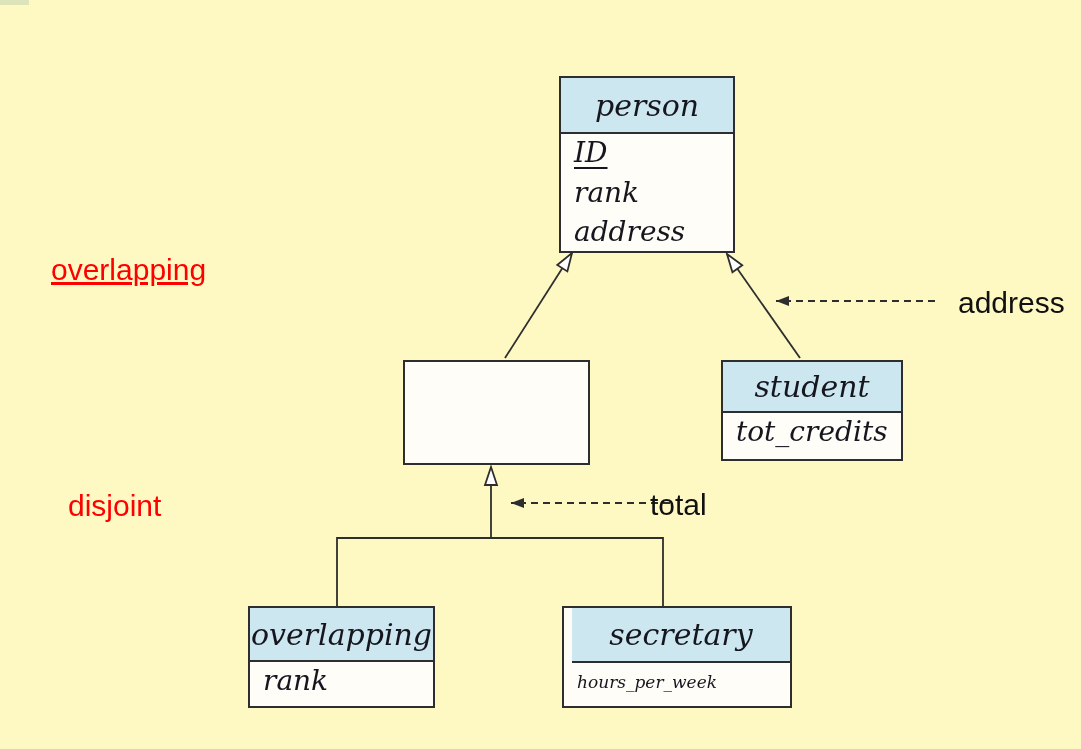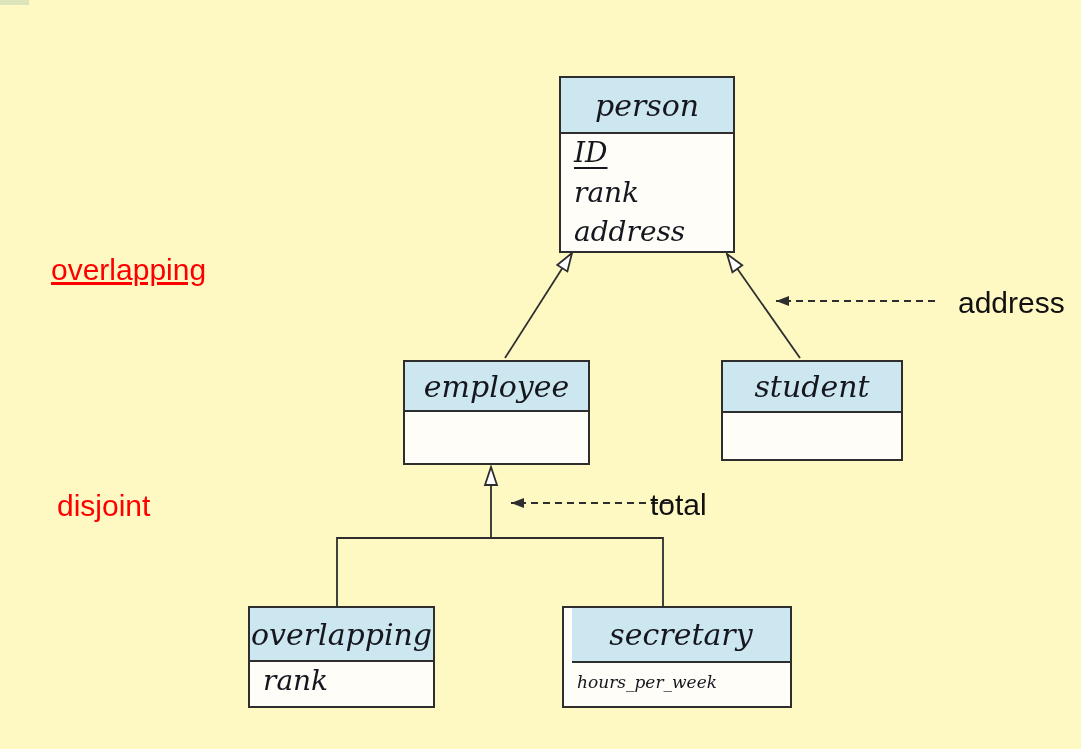--- a/index.html
+++ b/index.html
@@ -108,39 +108,41 @@
   <div class="entity" style="left:559px; top:76px; width:176px; height:177px;">
     <div class="entity-title" style="height:56px;">person</div>
     <div class="entity-attrs" style="height:117px;">
       <div class="attr pk">ID</div>
       <div class="attr">rank</div>
       <div class="attr">address</div>
     </div>
   </div>
 
   <div class="entity" style="left:403px; top:360px; width:187px; height:105px;">
-    <div class="entity-title" style="height:50px;">employee</div>
   </div>
 
   <div class="entity" style="left:721px; top:360px; width:182px; height:101px;">
     <div class="entity-title" style="height:51px;">student</div>
+    <div class="entity-attrs" style="height:46px;">
+      <div class="attr">tot_credits</div>
+    </div>
   </div>
 
   <div class="entity" style="left:248px; top:606px; width:187px; height:102px;">
     <div class="entity-title" style="height:54px;">overlapping</div>
     <div class="entity-attrs" style="height:44px;">
       <div class="attr">rank</div>
     </div>
   </div>
 
   <div class="entity" style="left:562px; top:606px; width:230px; height:102px;">
     <div class="entity-title" style="height:55px;margin-left:8px;">secretary</div>
     <div class="entity-attrs" style="height:43px; font-size:17px;">
       <div class="attr">hours_per_week</div>
     </div>
   </div>
 
   <div class="label red" style="left:51px; top:254px;text-decoration:underline;">overlapping</div>
-  <div class="label red" style="left:57px; top:490px;">disjoint</div>
+  <div class="label red" style="left:68px; top:490px;">disjoint</div>
   <div class="label black" style="left:958px; top:287px;">address</div>
   <div class="label black" style="left:650px; top:489px;">total</div>
 
 </div>
 
 </body></html>

